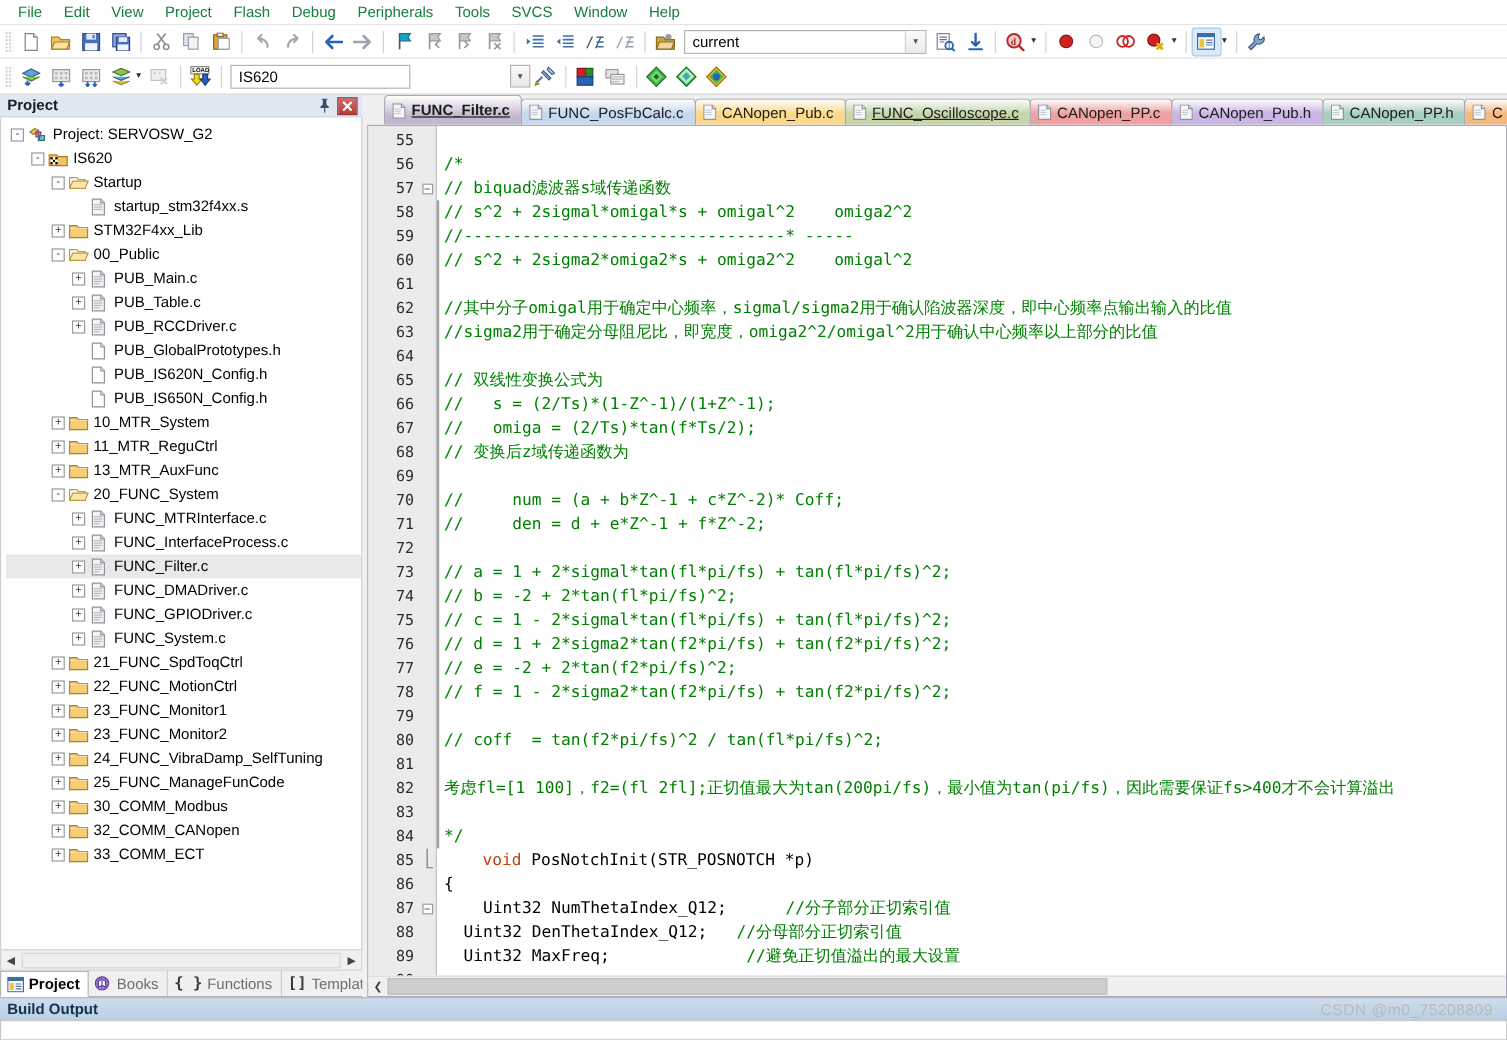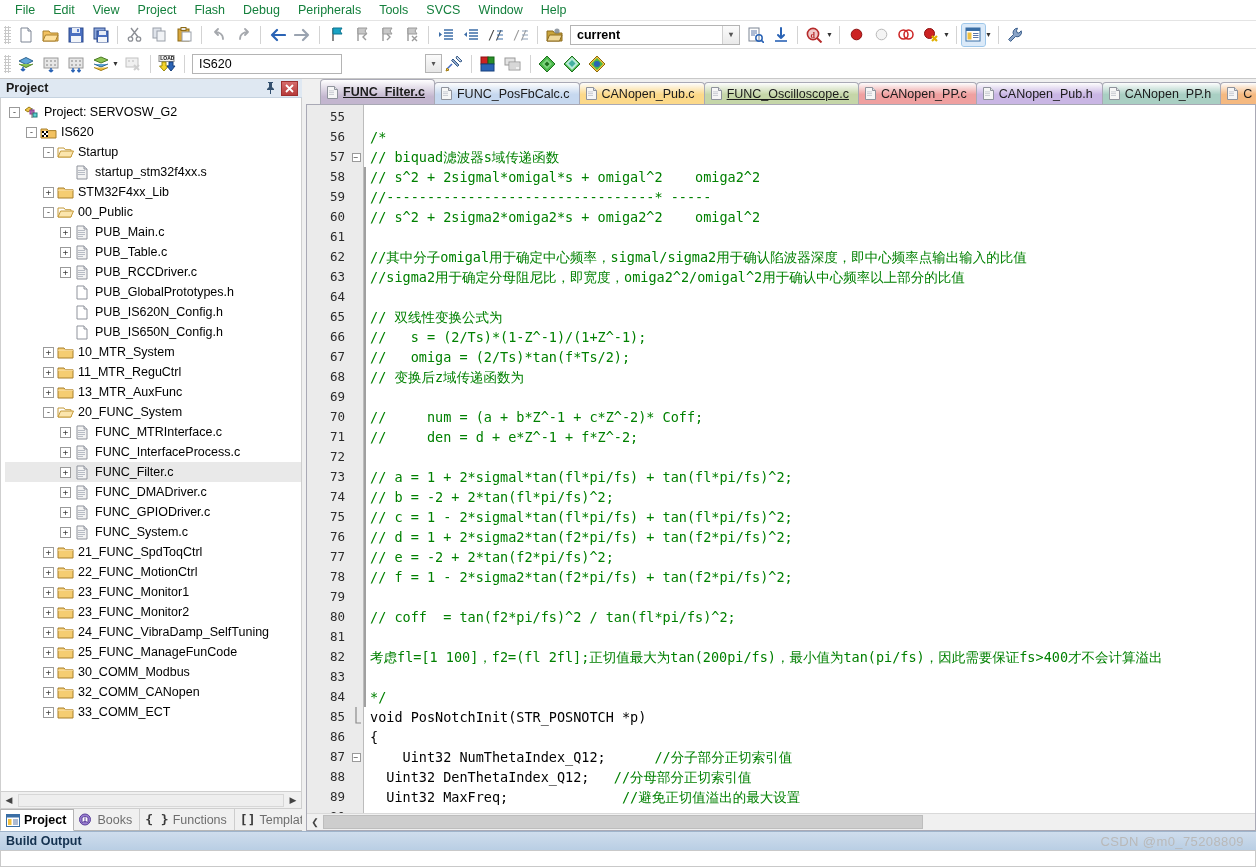--- a/index.html
+++ b/index.html
@@ -96,21 +96,21 @@
     margin: 0 3px;
   }
   .combo .cval { flex: 1; white-space: nowrap; overflow: hidden; }
   .combo .cbtn {
     width: 17px; height: 18px;
     background: linear-gradient(#fbfbfb,#eaeaea);
     border-left: 1px solid #cfcfcf;
     display: flex; align-items: center; justify-content: center;
     font-size: 8px; color: #555;
   }
-  .combo-current { width: 170px; font-weight: bold; }
+  .combo-current { width: 202px; }
   .combo-target  { width: 150px; }
 
   
   .main {
     flex: 1;
     display: flex;
     min-height: 0;
     background: #f0f0f0;
   }
 
@@ -289,21 +289,21 @@
     height: 20px;
     line-height: 20px;
     white-space: pre;
     font-family: "DejaVu Sans Mono", monospace;
     font-size: 13.5px;
     padding-left: 6px;
     color: #000;
     letter-spacing: 0px;
   }
   .cmt { color: #008000; }
-  .kw  { color: #000000; }
+  .kw  { color: #c2410c; margin-left: 32px; }
   .blockbar {
     position: absolute;
     left: 0; width: 2px;
     background: #a0a0a0;
   }
 
   
   .hscroll {
     height: 17px;
     background: #f0f0f0;

